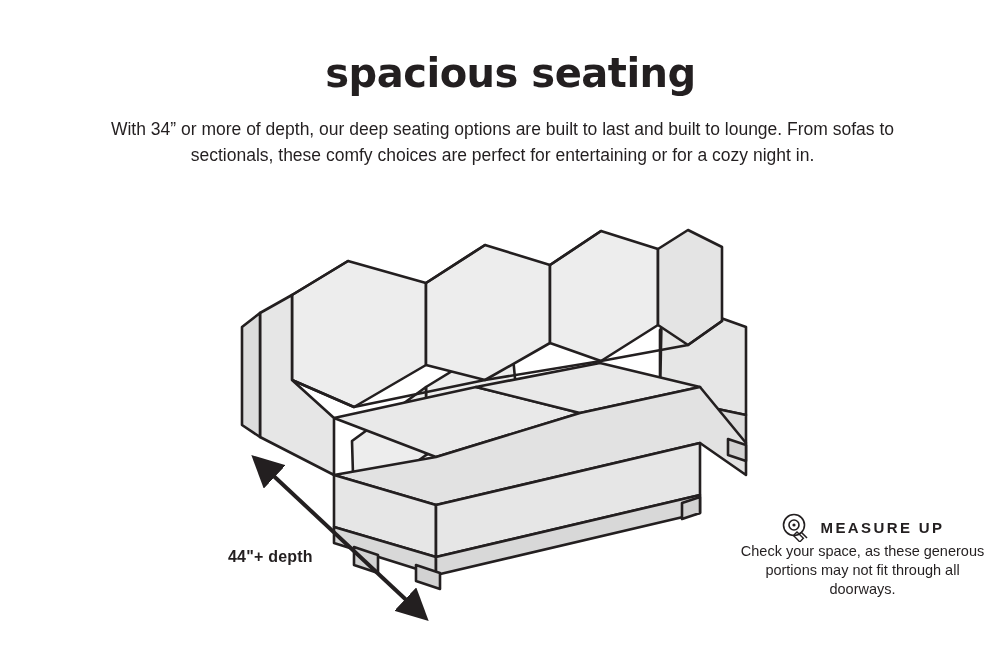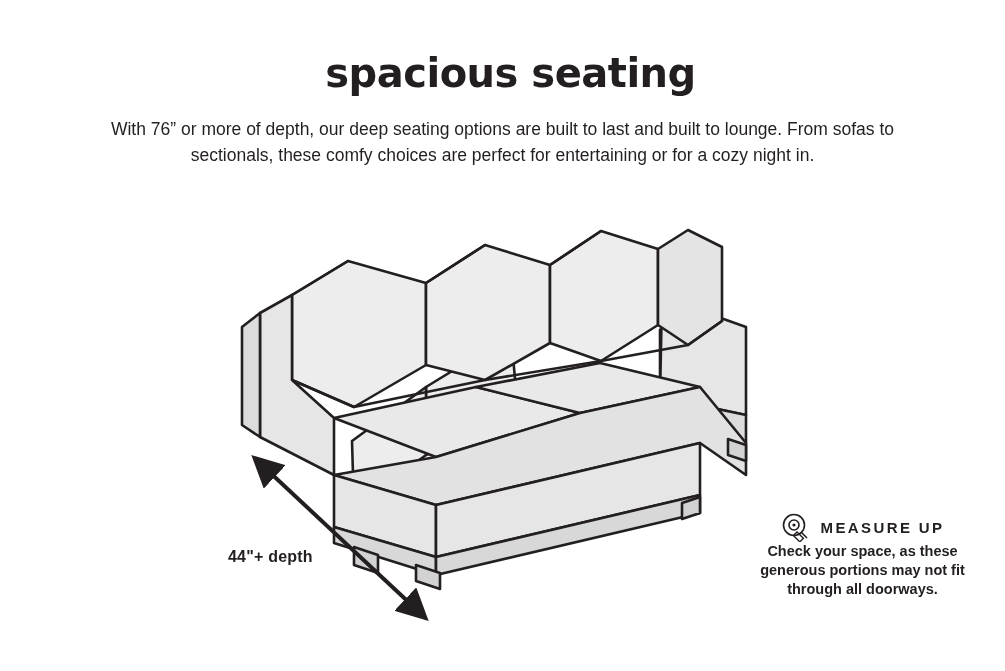--- a/index.html
+++ b/index.html
@@ -75,36 +75,35 @@
   .measure-title {
     font-size: 15px;
     font-weight: bold;
     letter-spacing: 2.4px;
     color: #231f20;
   }
   .measure-note {
     font-size: 14.5px;
     line-height: 19px;
     color: #231f20;
-    font-weight: bold;
   }
   .ruler-icon {
     width: 30px;
     height: 30px;
     flex: 0 0 30px;
   }
 </style>
 </head>
 <body>
 
 <div class="page">
 
   <div class="headline">spacious seating</div>
 
-  <div class="subcopy">With 76” or more of depth, our deep seating options are built to last and built to lounge. From sofas to sectionals, these comfy choices are perfect for entertaining or for a cozy night in.</div>
+  <div class="subcopy">With 34” or more of depth, our deep seating options are built to last and built to lounge. From sofas to sectionals, these comfy choices are perfect for entertaining or for a cozy night in.</div>
 
   <div class="illustration">
     <svg viewBox="0 0 560 460" width="560" height="460" xmlns="http://www.w3.org/2000/svg">
       <g fill="#ebebeb" stroke="#231f20" stroke-width="2.6" stroke-linejoin="round" stroke-linecap="round">
 
         <path d="M430 155 L447 133 L470 127 L492 147 L492 210 L470 232 L430 218 Z" fill="#e4e4e4"></path>
 
         <path d="M432 122 L516 152 L516 240 L430 222 Z" fill="#e6e6e6"></path>
         <path d="M430 222 L516 240 L516 268 L430 250 Z" fill="#dcdcdc"></path>
 

